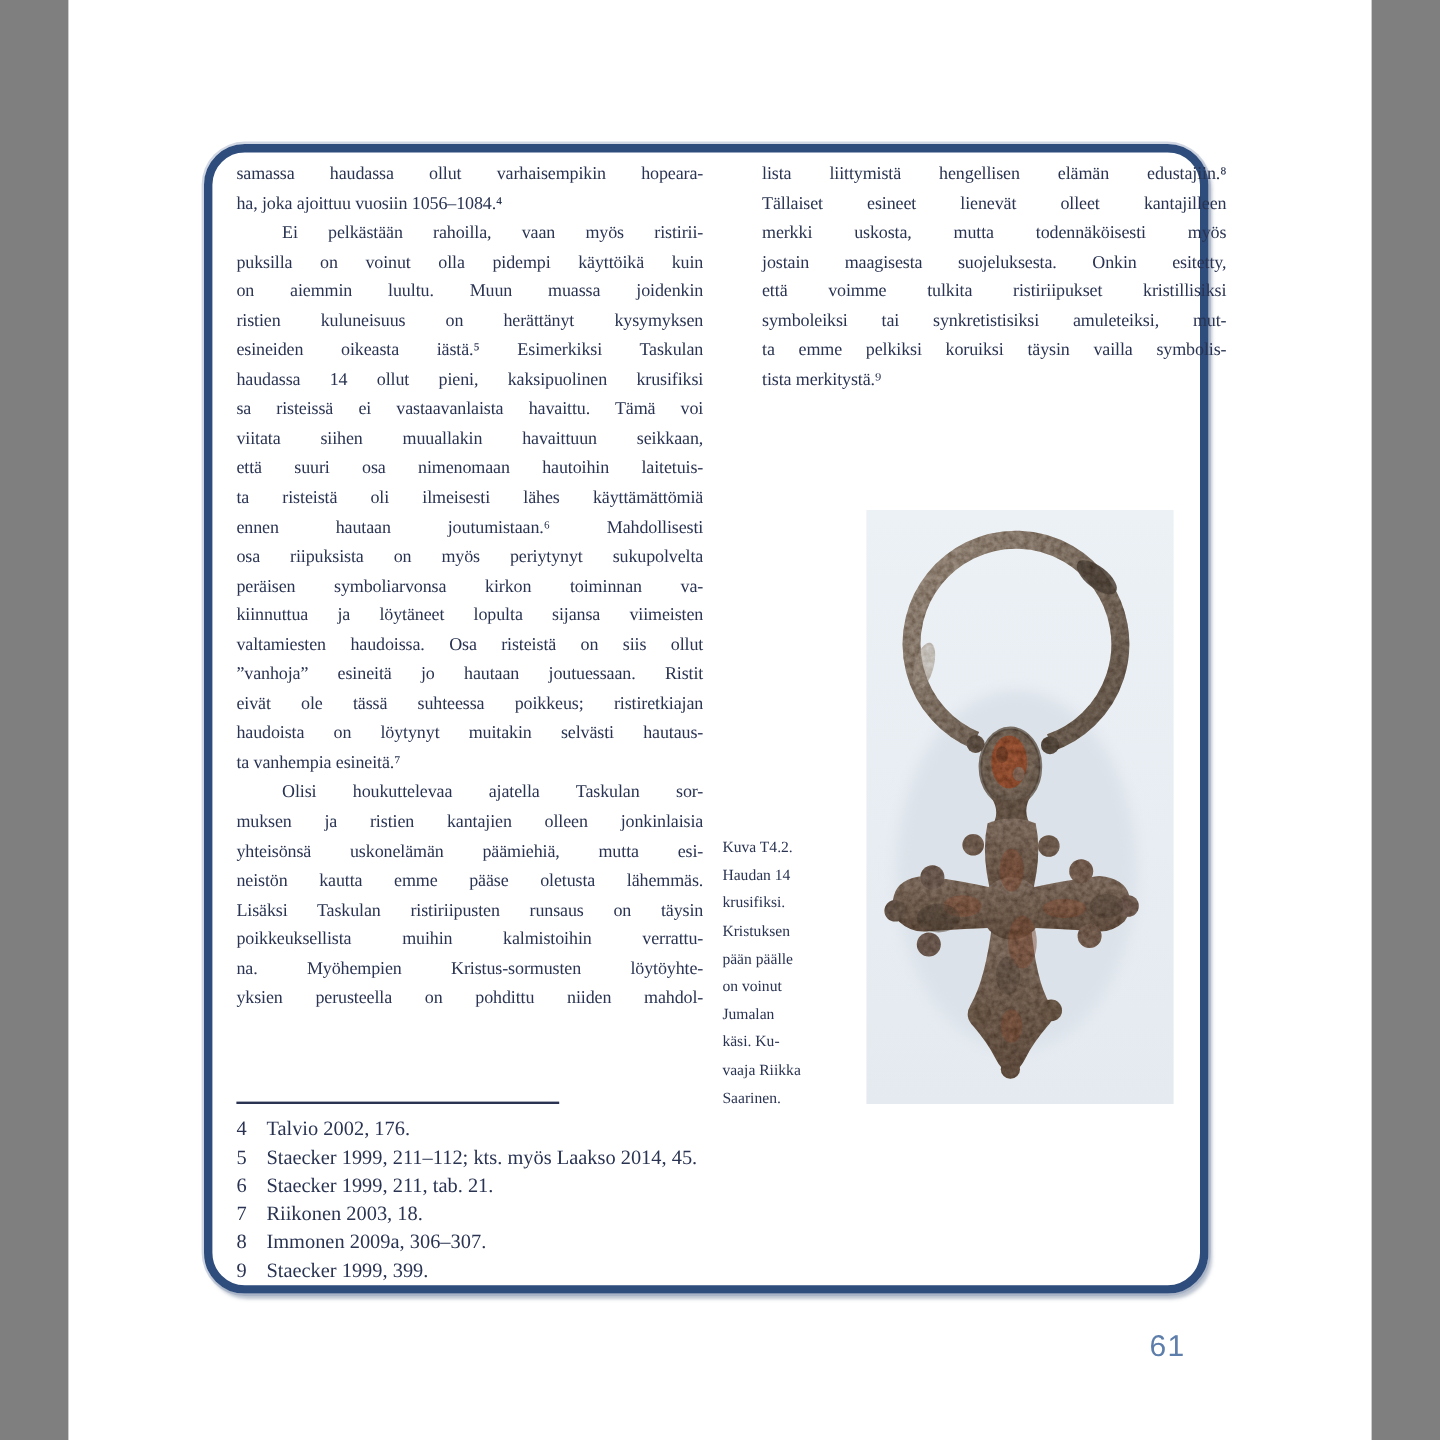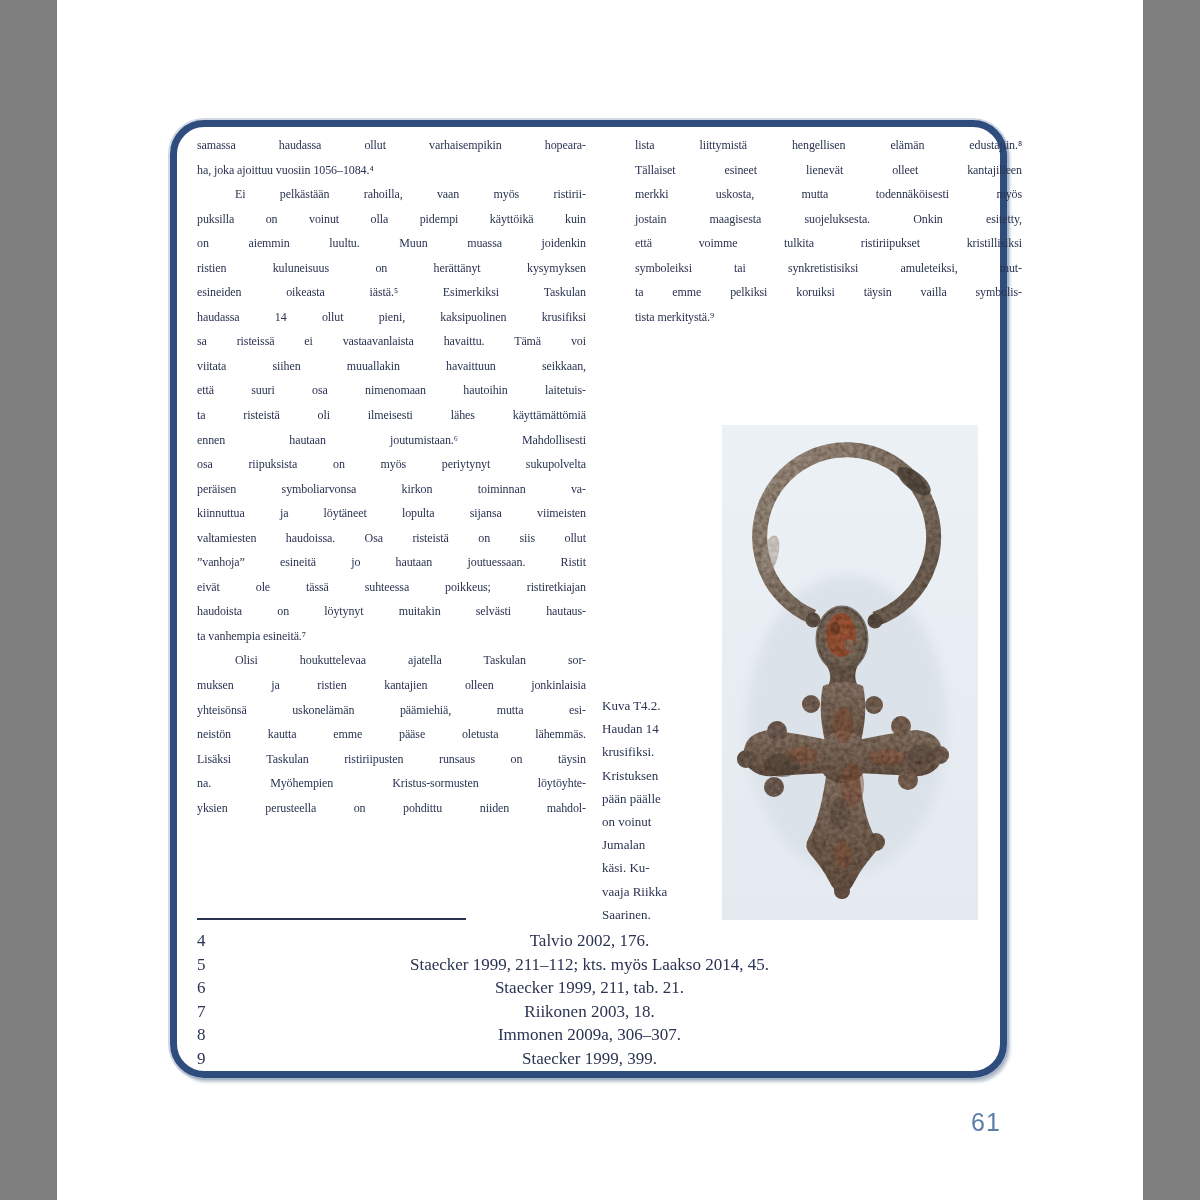--- a/index.html
+++ b/index.html
@@ -8,41 +8,41 @@
     background:var(--margin-gray,#7f7f7f);
     font-family:"Liberation Serif","DejaVu Serif",serif;
     color:var(--ink,#2a3452);
   }
   .paper{position:absolute;left:57px;top:0;width:1086px;height:1200px;background:var(--paper,#ffffff);}
   .frame{
     position:absolute;left:170px;top:120px;width:837px;height:958px;box-sizing:border-box;
     border:7px solid var(--accent,#2e4c7c);border-radius:34px;
     box-shadow:0 0 0 2px rgba(140,155,185,.40), 3px 4px 3px rgba(120,135,160,.50);
   }
-  .col{position:absolute;font-size:12px;letter-spacing:-0.1px;line-height:24.55px;}
+  .col{position:absolute;font-size:15px;letter-spacing:-0.1px;line-height:24.55px;}
   .col-left{left:197px;top:133px;width:389px;}
   .col-right{left:635px;top:133px;width:387px;}
   .para{margin:0;}
   .tline{text-align:justify;text-align-last:justify;max-height:24.55px;overflow:visible;}
   .para:not(.continues) .tline:last-child{text-align-last:left;}
   .para.indent .tline:first-child{text-indent:38px;}
   .caption{position:absolute;left:602px;top:694px;width:118px;font-size:13px;line-height:23.2px;}
   .cap-line{white-space:nowrap;}
   .photo{
     position:absolute;left:722px;top:425px;width:256px;height:495px;
     background:linear-gradient(180deg,#ecf1f6 0%,#e8edf3 55%,#e4eaf0 100%);
   }
   .photo svg{display:block;}
   .fn-rule{position:absolute;left:197px;top:918px;width:269px;height:2px;background:var(--ink,#2a3452);}
   .footnotes{position:absolute;left:197px;top:929px;width:760px;font-size:17px;line-height:23.6px;}
   .fn-row{display:flex;}
   .fn-num{flex:0 0 25px;}
-  .fn-text{flex:1 1 auto;white-space:nowrap;text-align:center;}
+  .fn-text{flex:1 1 auto;white-space:nowrap;}
   .page-number{
-    position:absolute;left:958px;top:1108px;width:56px;text-align:center;
+    position:absolute;left:958px;top:1108px;width:56px;text-align:left;
     font-family:"Liberation Sans","DejaVu Sans",sans-serif;
     font-size:25px;letter-spacing:1px;color:var(--pagenum,#5d7dab);
   }
 </style>
 </head>
 <body>
 
 <div class="canvas">
   <div class="paper"></div>
 
@@ -73,20 +73,21 @@
         <div class="tline">eivät ole tässä suhteessa poikkeus; ristiretkiajan</div>
         <div class="tline">haudoista on löytynyt muitakin selvästi hautaus-</div>
         <div class="tline">ta vanhempia esineitä.⁷</div>
       </div>
       <div class="para indent continues">
         <div class="tline">Olisi houkuttelevaa ajatella Taskulan sor-</div>
         <div class="tline">muksen ja ristien kantajien olleen jonkinlaisia</div>
         <div class="tline">yhteisönsä uskonelämän päämiehiä, mutta esi-</div>
         <div class="tline">neistön kautta emme pääse oletusta lähemmäs.</div>
         <div class="tline">Lisäksi Taskulan ristiriipusten runsaus on täysin</div>
+        <div class="tline">poikkeuksellista muihin kalmistoihin verrattu-</div>
         <div class="tline">na. Myöhempien Kristus-sormusten löytöyhte-</div>
         <div class="tline">yksien perusteella on pohdittu niiden mahdol-</div>
       </div>
     </div>
   <div class="col col-right" id="right-col">
       <div class="para">
         <div class="tline">lista liittymistä hengellisen elämän edustajiin.⁸</div>
         <div class="tline">Tällaiset esineet lienevät olleet kantajilleen</div>
         <div class="tline">merkki uskosta, mutta todennäköisesti myös</div>
         <div class="tline">jostain maagisesta suojeluksesta. Onkin esitetty,</div>

